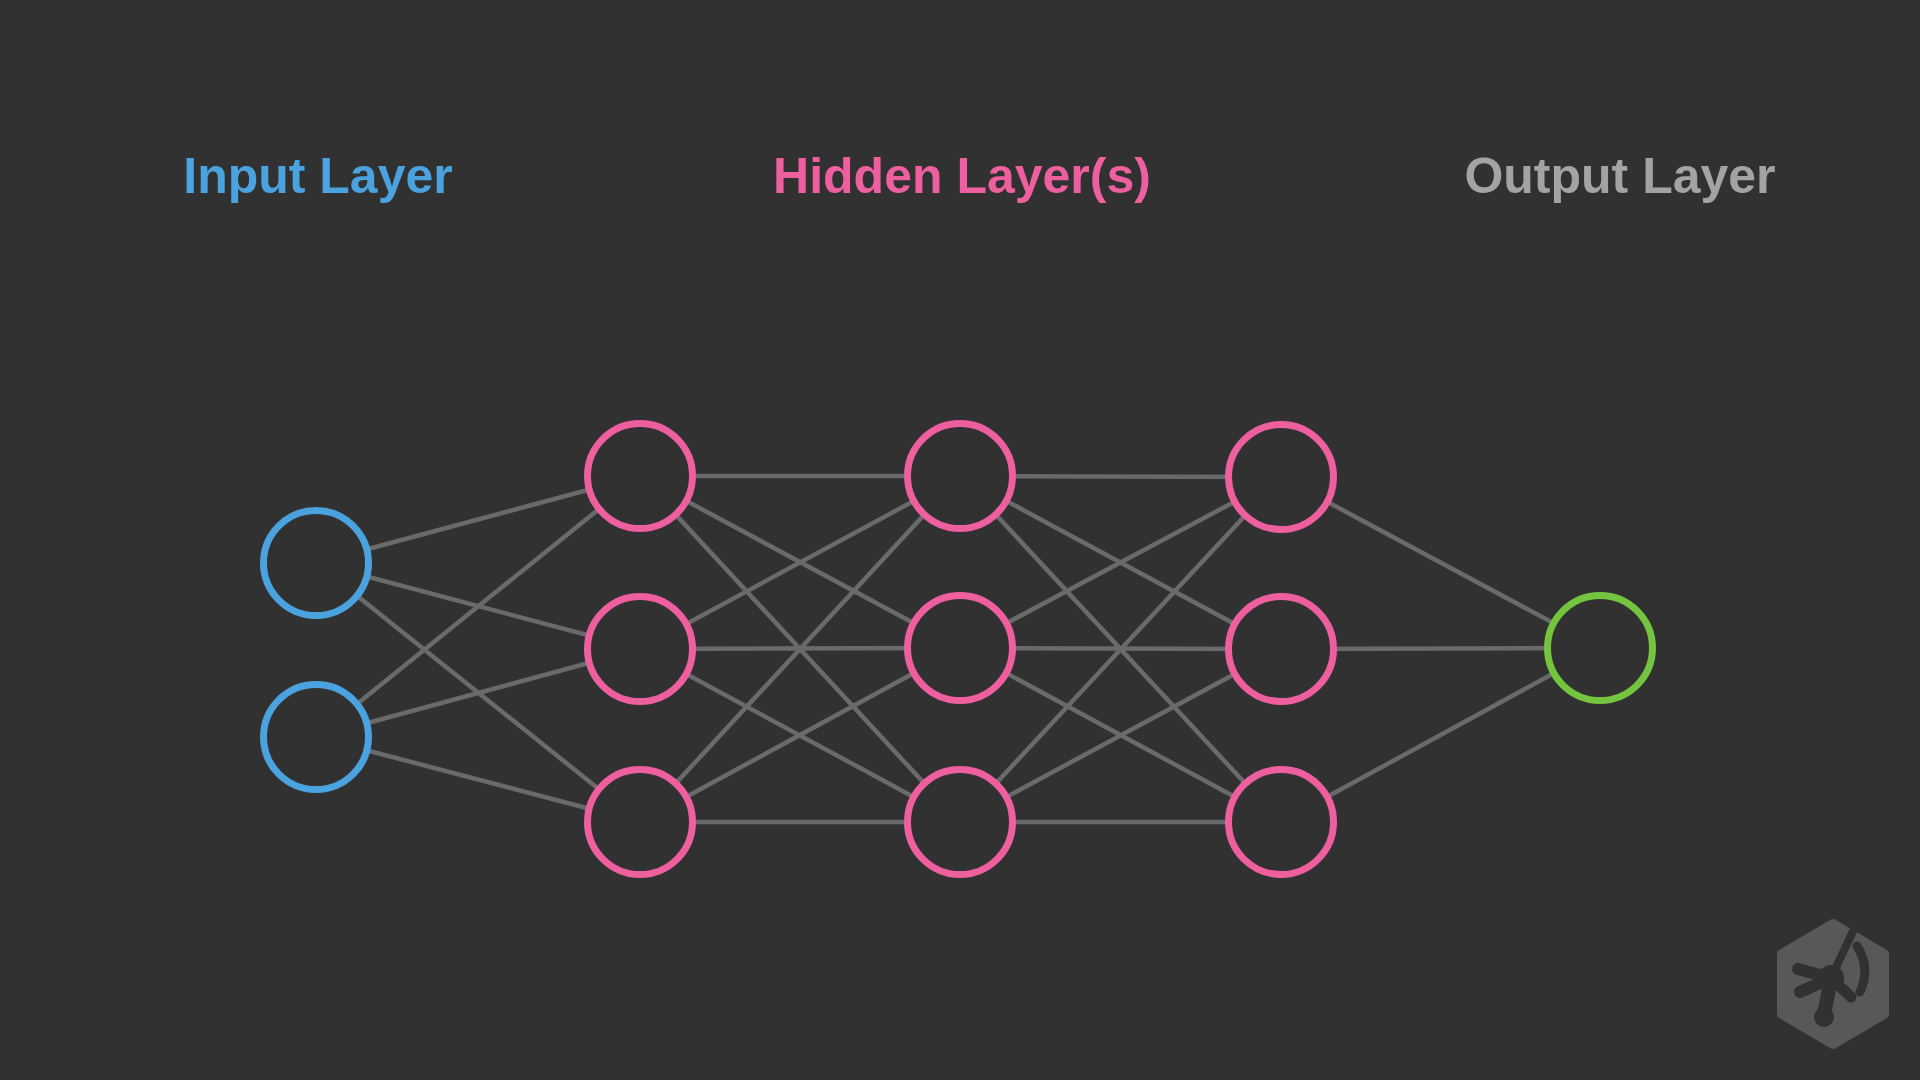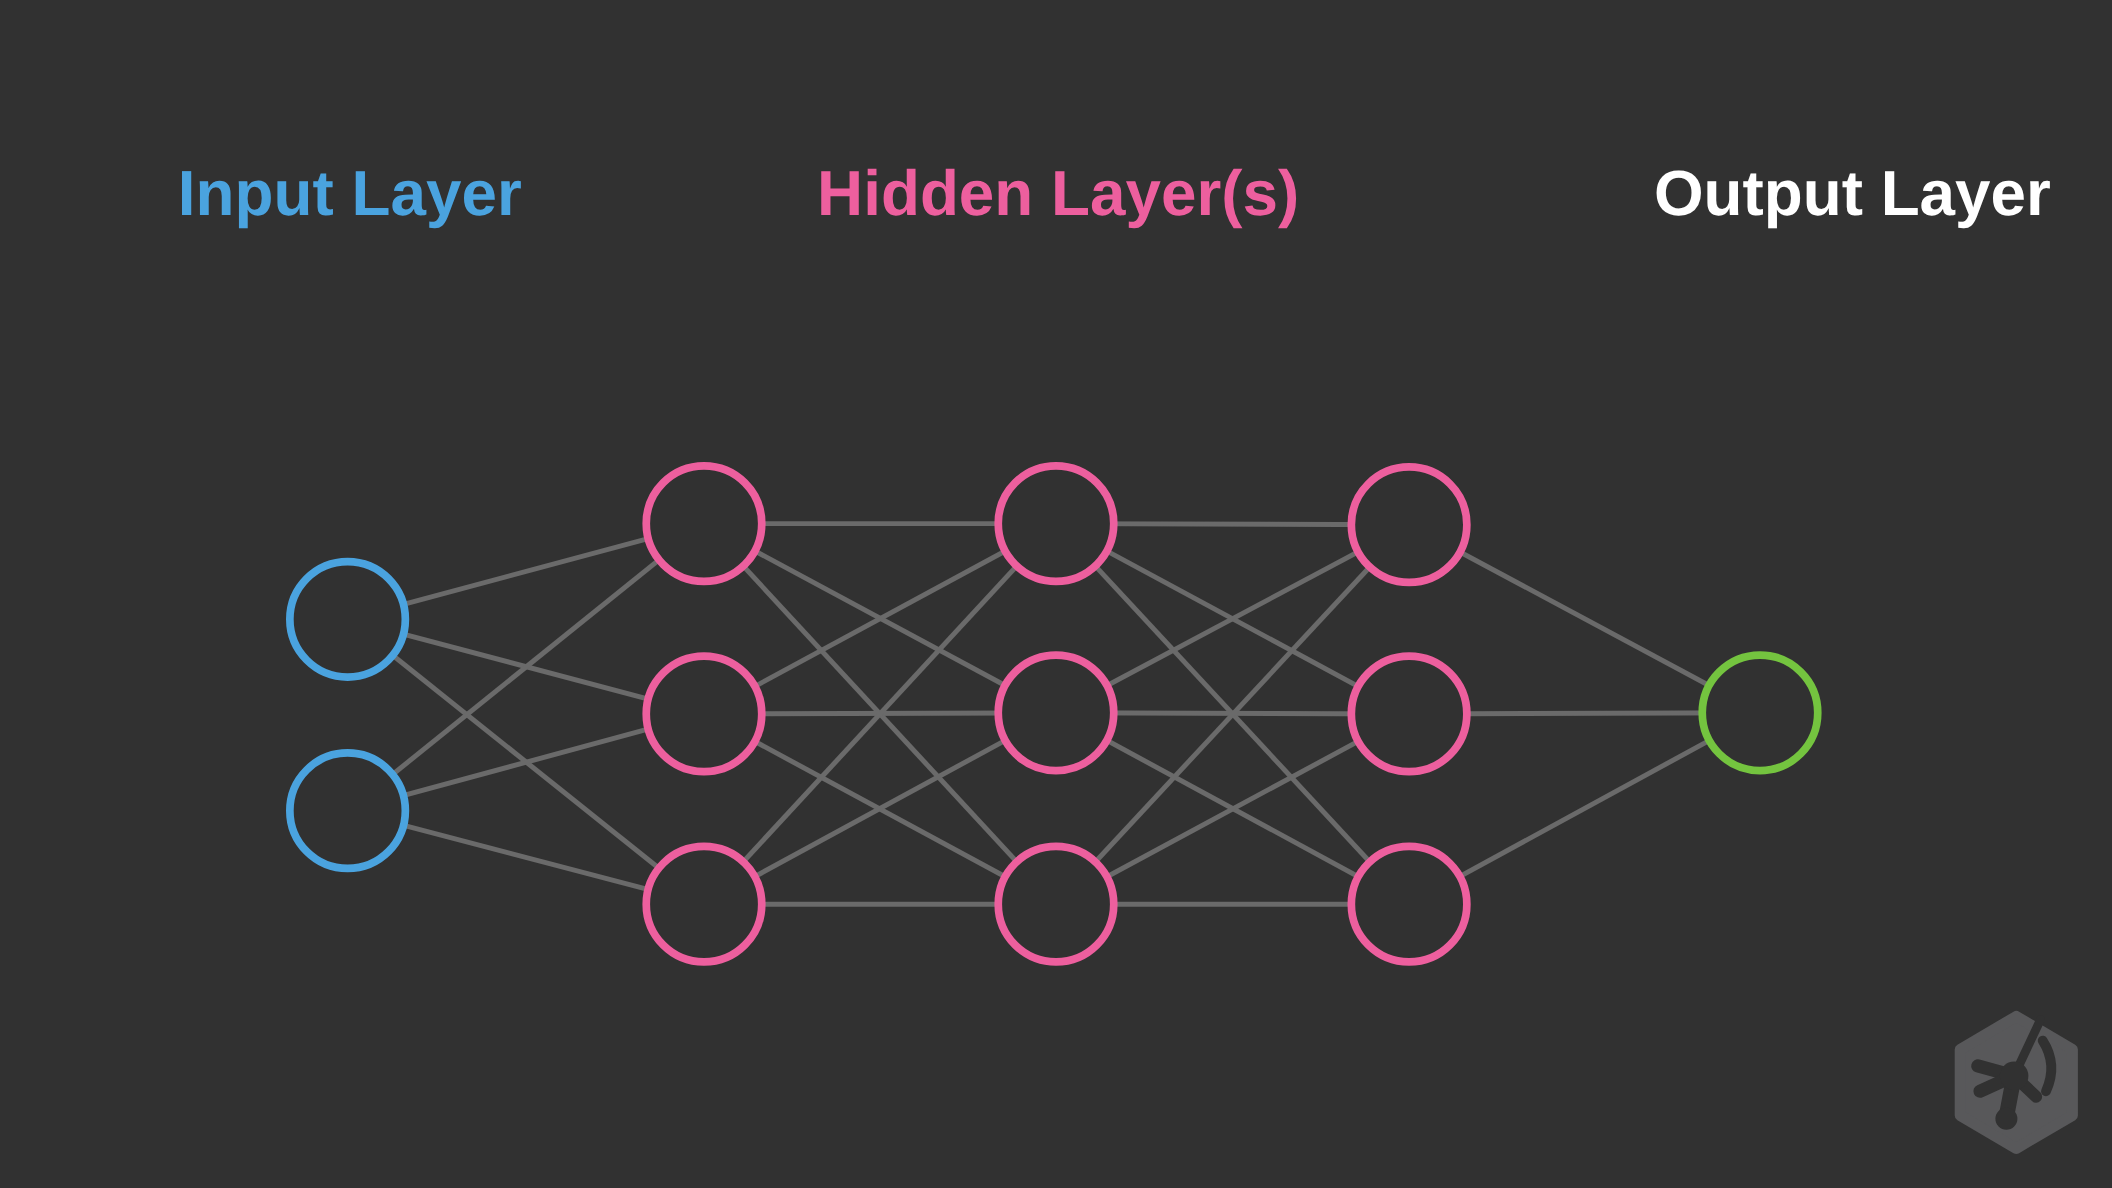--- a/index.html
+++ b/index.html
@@ -18,21 +18,21 @@
   #network-svg {
     position: absolute;
     left: 0;
     top: 0;
     display: block;
   }
   .layer-label {
     position: absolute;
     top: 176px;
     transform: translate(-50%, -50%);
-    font-size: 58px;
+    font-size: 50px;
     font-weight: bold;
     letter-spacing: 0px;
     white-space: nowrap;
     user-select: none;
   }
 </style>
 </head>
 <body style="background: rgb(49, 49, 49);">
 
 <div class="stage">
@@ -96,15 +96,15 @@
         <circle class="foot-fill" cx="-9" cy="33" r="10" stroke="none" fill="#313131"></circle>
         <path d="M 24,-38 Q 38,-16 27,8" stroke-width="9"></path>
       </g>
     </g>
   </svg>
 
   <div class="layer-label" id="label-input" style="left: 318px; color: rgb(74, 163, 223);">Input Layer</div>
 
   <div class="layer-label" id="label-hidden" style="left: 962px; color: rgb(237, 95, 158); text-align: right;">Hidden Layer(s)</div>
 
-  <div class="layer-label" id="label-output" style="left: 1684px; color: #ffffff;">Output Layer</div>
+  <div class="layer-label" id="label-output" style="left: 1620px; color: #a3a3a3;">Output Layer</div>
 
 </div>
 
 </body></html>

